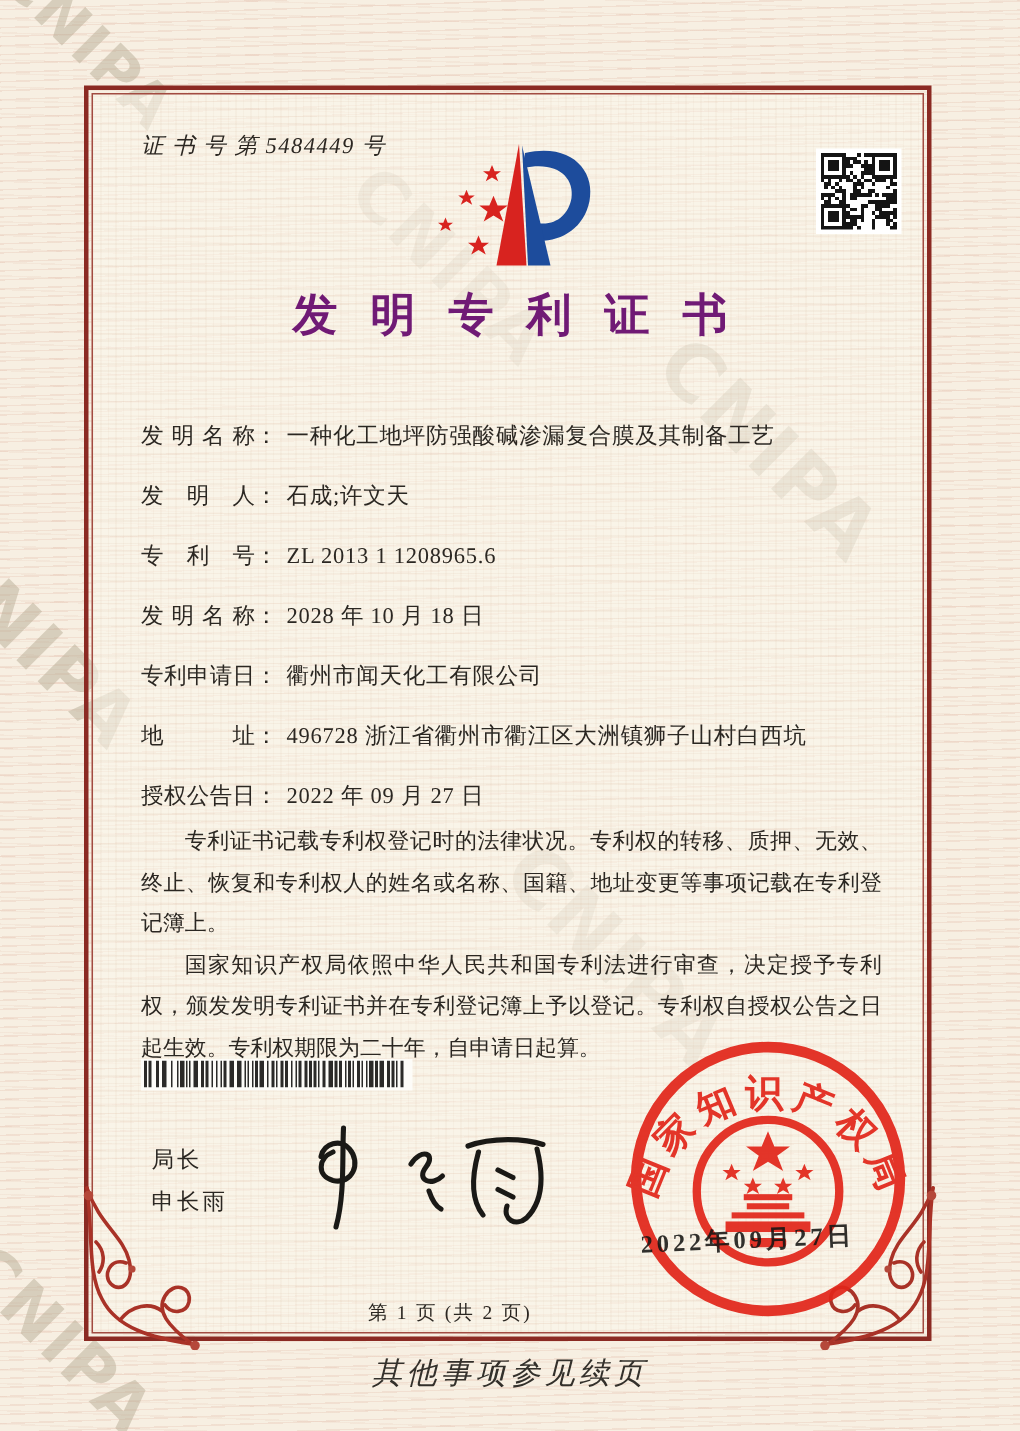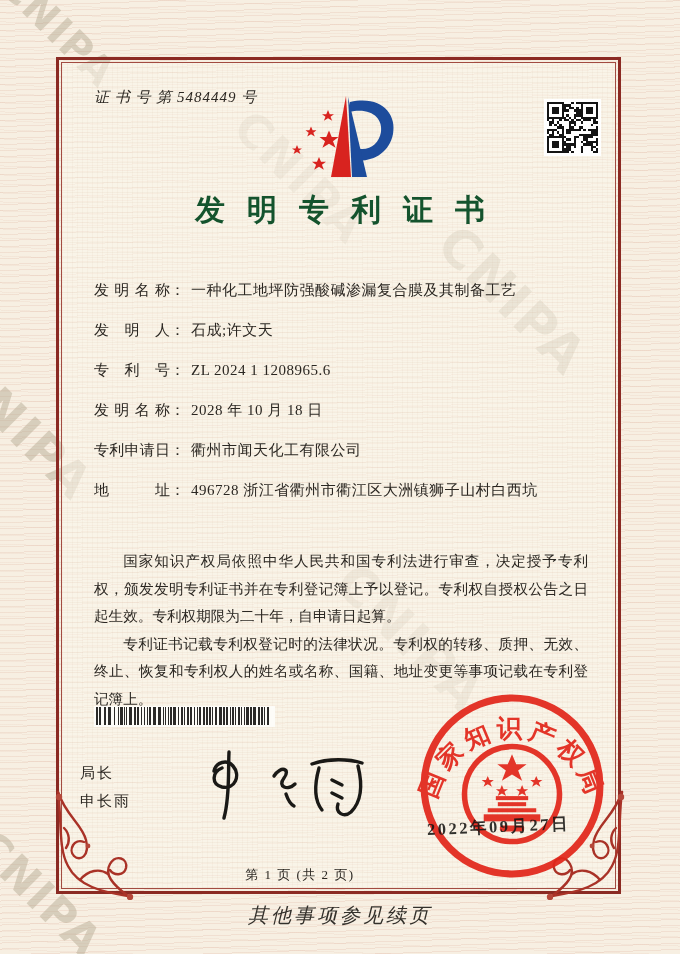--- a/index.html
+++ b/index.html
@@ -18,29 +18,29 @@
       border:3px solid #8b2a23;box-sizing:border-box;}
   .frame-inner{position:absolute;inset:2px;border:1px solid #a24b41;
       background:
         repeating-linear-gradient(0deg, rgba(205,170,140,.10) 0 1px, rgba(0,0,0,0) 1px 5px),
         repeating-linear-gradient(90deg, rgba(205,170,140,.08) 0 1px, rgba(0,0,0,0) 1px 5px),
         rgba(252,247,236,.55);}
   .cert-no{position:absolute;left:94px;top:88px;font-size:15px;letter-spacing:1px;font-style:italic;}
   .qr{position:absolute;left:544px;top:99px;width:57px;height:57px;background:#fff;padding:3px;box-sizing:border-box;}
   .logo{position:absolute;left:283px;top:92px;width:122px;height:88px;}
   .title{position:absolute;left:0;top:190px;width:100%;text-align:center;
-      font-size:30px;font-weight:bold;letter-spacing:22px;text-indent:22px;color:#14532d;}
+      font-size:30px;font-weight:bold;letter-spacing:22px;text-indent:22px;color:#701a75;}
   .row{position:absolute;left:94px;width:505px;font-size:15px;white-space:nowrap;}
   .flabel{display:inline-block;width:76px;text-align:justify;text-align-last:justify;vertical-align:top;}
   .colon{display:inline-block;}
   .fval{margin-left:6px;letter-spacing:.5px;}
   .paras{position:absolute;left:94px;top:548px;width:494px;font-size:14.6px;line-height:27.5px;text-align:justify;}
   .paras p{margin:0;text-indent:2em;}
   .barcode{position:absolute;left:94px;top:706px;width:181px;height:21px;background:#fdfcf8;padding:1px 2px;box-sizing:border-box;}
-  .director{position:absolute;left:80px;font-size:15px;letter-spacing:2px;}
+  .director{position:absolute;left:101px;font-size:15px;letter-spacing:2px;}
   .signature{position:absolute;left:198px;top:746px;width:172px;height:76px;}
   .seal{position:absolute;left:417px;top:691px;width:190px;height:190px;opacity:.93;}
   .seal-date{position:absolute;left:427px;top:816px;font-size:16.5px;color:#161513;
       letter-spacing:2.5px;transform:rotate(-2.5deg);opacity:.88;white-space:nowrap;font-weight:bold;}
   .page-num{position:absolute;left:0;top:866px;width:600px;text-align:center;font-size:13px;letter-spacing:1.5px;}
   .footer-note{position:absolute;left:0;top:902px;width:680px;text-align:center;
       font-size:20px;letter-spacing:3px;color:#33302b;font-style:italic;}
   .corner{position:absolute;width:104px;height:112px;}
   .corner.bl{left:50px;top:788px;}
   .corner.br{left:526px;top:788px;transform:scaleX(-1);}
@@ -264,37 +264,40 @@
 
 <div class="title">发明专利证书</div>
 
 <div class="row" style="top:281px">
   <span class="flabel">发明名称</span><span class="colon">：</span><span class="fval">一种化工地坪防强酸碱渗漏复合膜及其制备工艺</span>
 </div>
 <div class="row" style="top:321px">
   <span class="flabel">发明人</span><span class="colon">：</span><span class="fval">石成;许文天</span>
 </div>
 <div class="row" style="top:361px">
-  <span class="flabel">专利号</span><span class="colon">：</span><span class="fval">ZL 2024 1 1208965.6</span>
+  <span class="flabel">专利号</span><span class="colon">：</span><span class="fval">ZL 2013 1 1208965.6</span>
 </div>
 <div class="row" style="top:401px">
   <span class="flabel">发明名称</span><span class="colon">：</span><span class="fval">2028 年 10 月 18 日</span>
 </div>
 <div class="row" style="top:441px">
   <span class="flabel">专利申请日</span><span class="colon">：</span><span class="fval">衢州市闻天化工有限公司</span>
 </div>
 <div class="row" style="top:481px">
   <span class="flabel">地址</span><span class="colon">：</span><span class="fval">496728 浙江省衢州市衢江区大洲镇狮子山村白西坑</span>
 </div>
 <div class="row" style="top:521px">
+  <span>
+    <span class="flabel">授权公告日</span><span class="colon">：</span><span class="fval">2022 年 09 月 27 日</span>
+  </span>
 </div>
 
 <div class="paras">
+  <p>专利证书记载专利权登记时的法律状况。专利权的转移、质押、无效、终止、恢复和专利权人的姓名或名称、国籍、地址变更等事项记载在专利登记簿上。</p>
   <p>国家知识产权局依照中华人民共和国专利法进行审查，决定授予专利权，颁发发明专利证书并在专利登记簿上予以登记。专利权自授权公告之日起生效。专利权期限为二十年，自申请日起算。</p>
-  <p>专利证书记载专利权登记时的法律状况。专利权的转移、质押、无效、终止、恢复和专利权人的姓名或名称、国籍、地址变更等事项记载在专利登记簿上。</p>
 </div>
 
 <div class="barcode">
   <svg id="barcode" viewBox="0 0 177 18" width="177" height="18" preserveAspectRatio="none" fill="#2b2a28">
       <rect x="0" y="0" width="2" height="18"></rect>
       <rect x="3" y="0" width="2" height="18"></rect>
       <rect x="8" y="0" width="2" height="18"></rect>
       <rect x="12" y="0" width="3" height="18"></rect>
       <rect x="18" y="0" width="1" height="18"></rect>
       <rect x="22" y="0" width="1" height="18"></rect>

